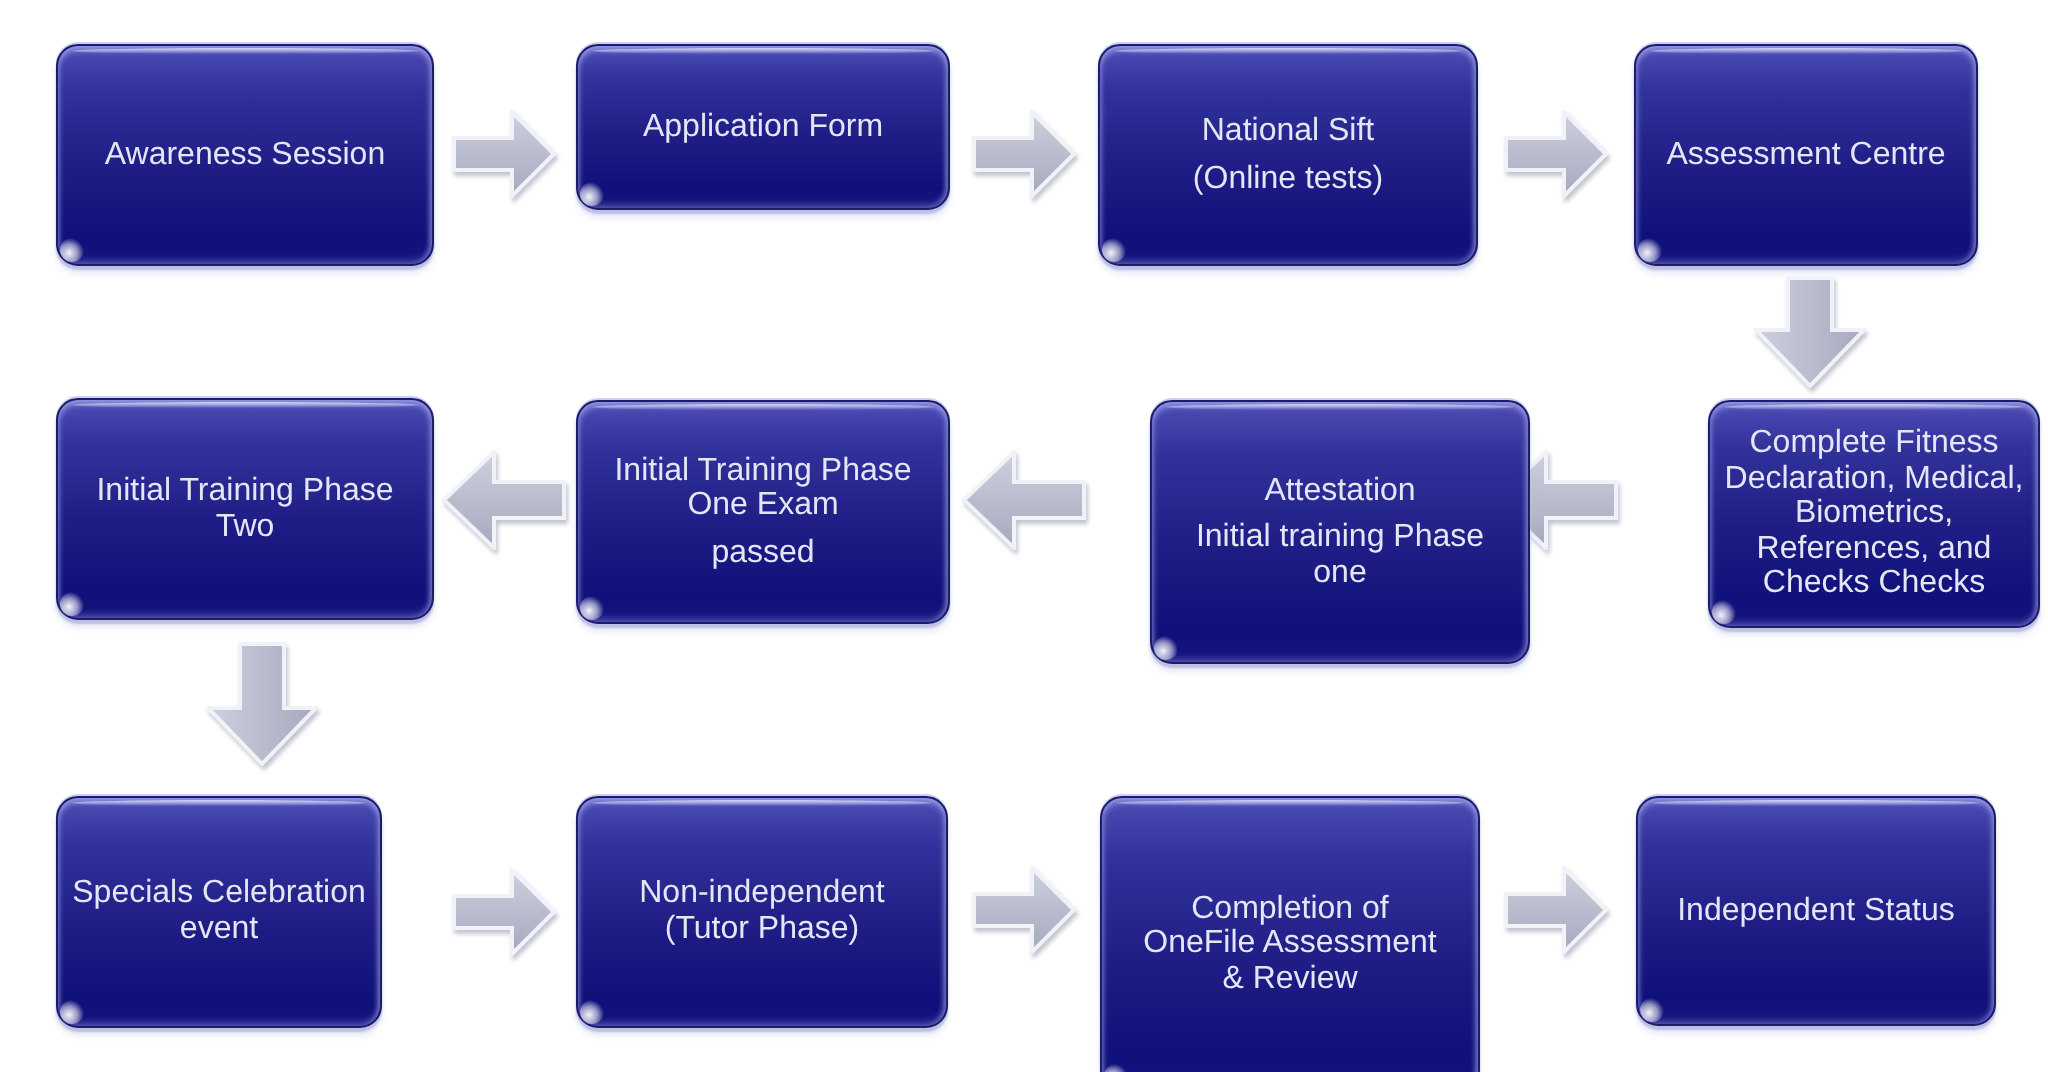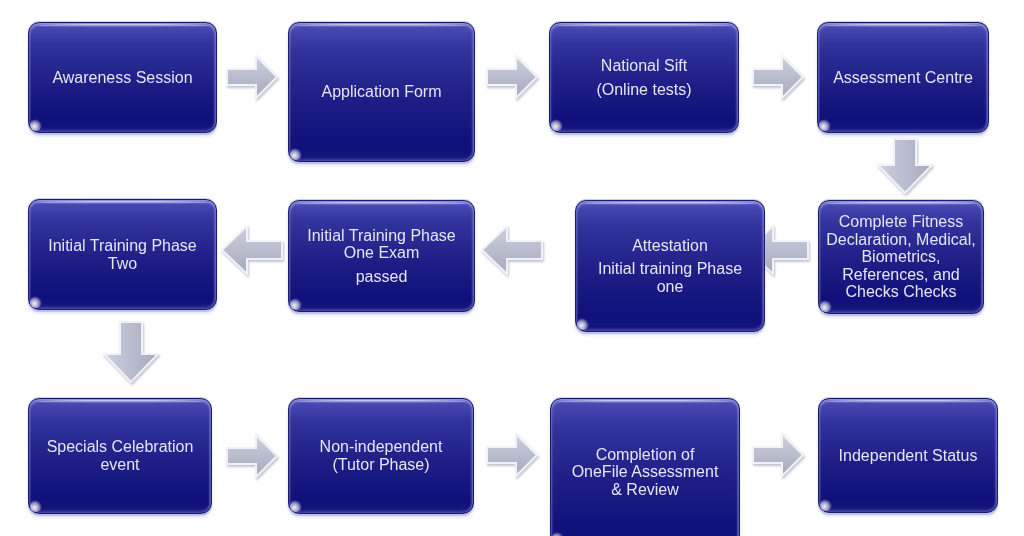--- a/index.html
+++ b/index.html
@@ -95,21 +95,21 @@
   <div class="node" style="left:28px; top:22px; width:189px; height:111px">
     <div class="para">
         <div class="line">Awareness Session</div>
       </div>
   </div>
 
   <svg class="arrow" style="left:226px; top:55px" width="52" height="44" viewBox="0 0 52 44">
     <polygon points="1,14 30,14 30,1 51,22 30,43 30,30 1,30" fill="url(#gh)" stroke="var(--arrow-outline, #f0f2f8)" stroke-width="2" stroke-linejoin="miter"></polygon>
   </svg>
 
-  <div class="node" style="left:288px; top:22px; width:187px; height:140px">
+  <div class="node" style="left:288px; top:22px; width:187px; height:83px">
     <div class="para">
         <div class="line">Application Form</div>
       </div>
   </div>
 
   <svg class="arrow" style="left:486px; top:55px" width="52" height="44" viewBox="0 0 52 44">
     <polygon points="1,14 30,14 30,1 51,22 30,43 30,30 1,30" fill="url(#gh)" stroke="var(--arrow-outline, #f0f2f8)" stroke-width="2" stroke-linejoin="miter"></polygon>
   </svg>
 
   <div class="node" style="left:549px; top:22px; width:190px; height:111px">
@@ -128,21 +128,21 @@
   <div class="node" style="left:817px; top:22px; width:172px; height:111px">
     <div class="para">
         <div class="line">Assessment Centre</div>
       </div>
   </div>
 
   <svg class="arrow" style="left:877px; top:138px" width="56" height="56" viewBox="0 0 56 56">
     <polygon points="17,1 39,1 39,27 55,27 28,55 1,27 17,27" fill="url(#gv)" stroke="var(--arrow-outline, #f0f2f8)" stroke-width="2" stroke-linejoin="miter"></polygon>
   </svg>
 
-  <div class="node" style="left:818px; top:200px; width:166px; height:114px">
+  <div class="node" style="left:854px; top:200px; width:166px; height:114px">
     <div class="para">
       <div class="line">Complete Fitness</div>
       <div class="line">Declaration, Medical,</div>
       <div class="line">Biometrics,</div>
       <div class="line">References, and</div>
       <div class="line">Checks Checks</div>
     </div>
   </div>
 
   <svg class="arrow" style="left:747px; top:225px" width="62" height="50" viewBox="0 0 62 50">
@@ -181,21 +181,21 @@
     <div class="para">
       <div class="line">Initial Training Phase</div>
       <div class="line">Two</div>
     </div>
   </div>
 
   <svg class="arrow" style="left:103px; top:321px" width="56" height="62" viewBox="0 0 56 62">
     <polygon points="17,1 39,1 39,33 55,33 28,61 1,33 17,33" fill="url(#gv)" stroke="var(--arrow-outline, #f0f2f8)" stroke-width="2" stroke-linejoin="miter"></polygon>
   </svg>
 
-  <div class="node" style="left:28px; top:398px; width:184px; height:116px">
+  <div class="node" style="left:28px; top:398px; width:163px; height:116px">
     <div class="para">
       <div class="line">Specials Celebration</div>
       <div class="line">event</div>
     </div>
   </div>
 
   <svg class="arrow" style="left:226px; top:434px" width="52" height="44" viewBox="0 0 52 44">
     <polygon points="1,14 30,14 30,1 51,22 30,43 30,30 1,30" fill="url(#gh)" stroke="var(--arrow-outline, #f0f2f8)" stroke-width="2" stroke-linejoin="miter"></polygon>
   </svg>
 

